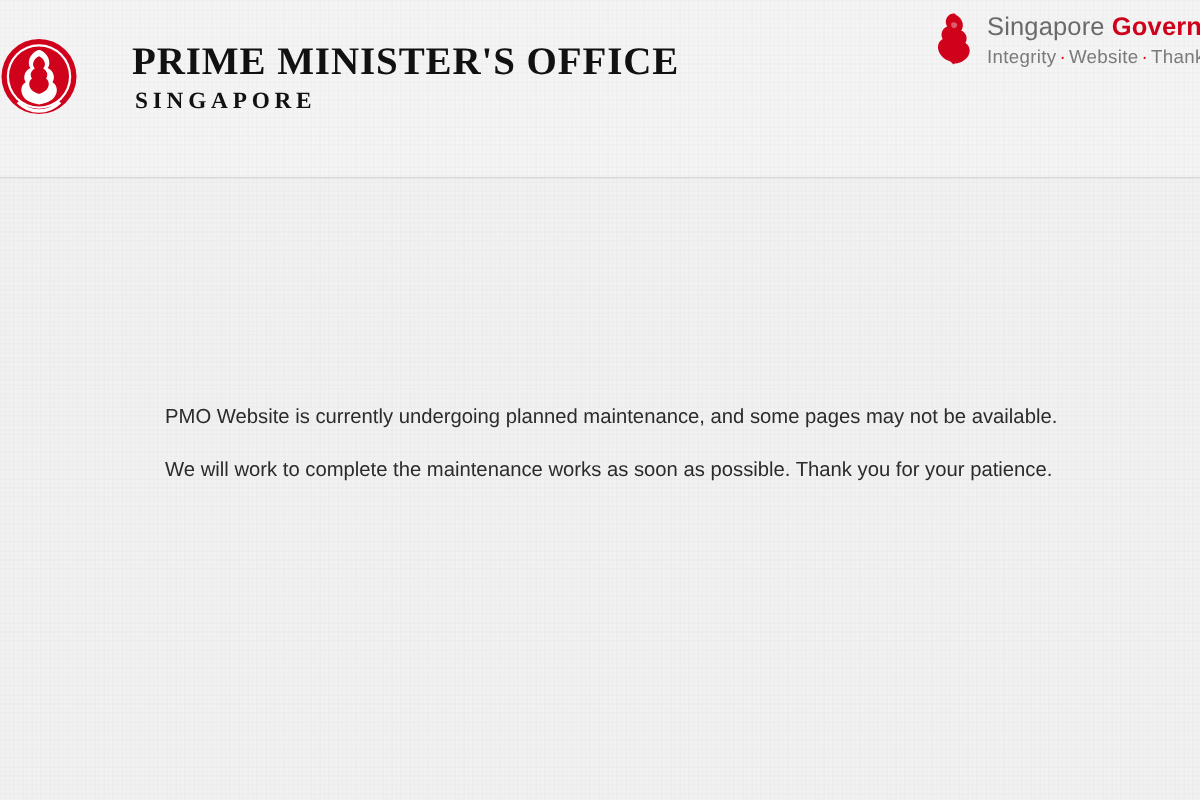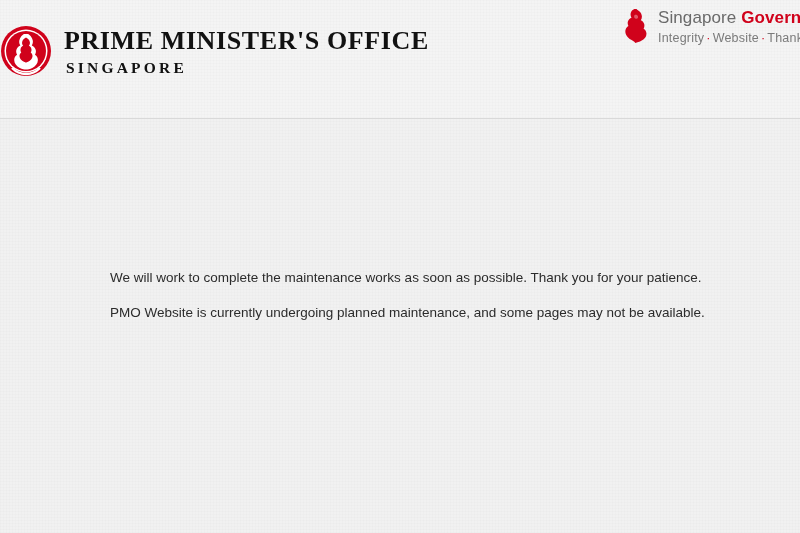--- a/index.html
+++ b/index.html
@@ -82,20 +82,21 @@
   }
   .sg-gov-tag .dot { color: #d0021b; padding: 0 2px; }
 
   
   .pmo-brand {
     position: absolute;
     top: 24px;
     left: 0px;
     display: flex;
     align-items: center;
+    gap: 24px;
   }
   .crest {
     width: 52px;
     height: 56px;
     margin-left: 0px;
     flex: 0 0 auto;
   }
   .pmo-words {
     margin-left: 12px;
     display: flex;
@@ -164,15 +165,15 @@
     </svg>
     <div class="pmo-words">
       <div class="pmo-line1">PRIME MINISTER'S OFFICE</div>
       <div class="pmo-line2">SINGAPORE</div>
     </div>
   </div>
 
 </div>
 
 <div class="content">
+  <div class="msg-line">PMO Website is currently undergoing planned maintenance, and some pages may not be available.</div>
   <div class="msg-line">We will work to complete the maintenance works as soon as possible. Thank you for your patience.</div>
-  <div class="msg-line">PMO Website is currently undergoing planned maintenance, and some pages may not be available.</div>
 </div>
 
 </body></html>

